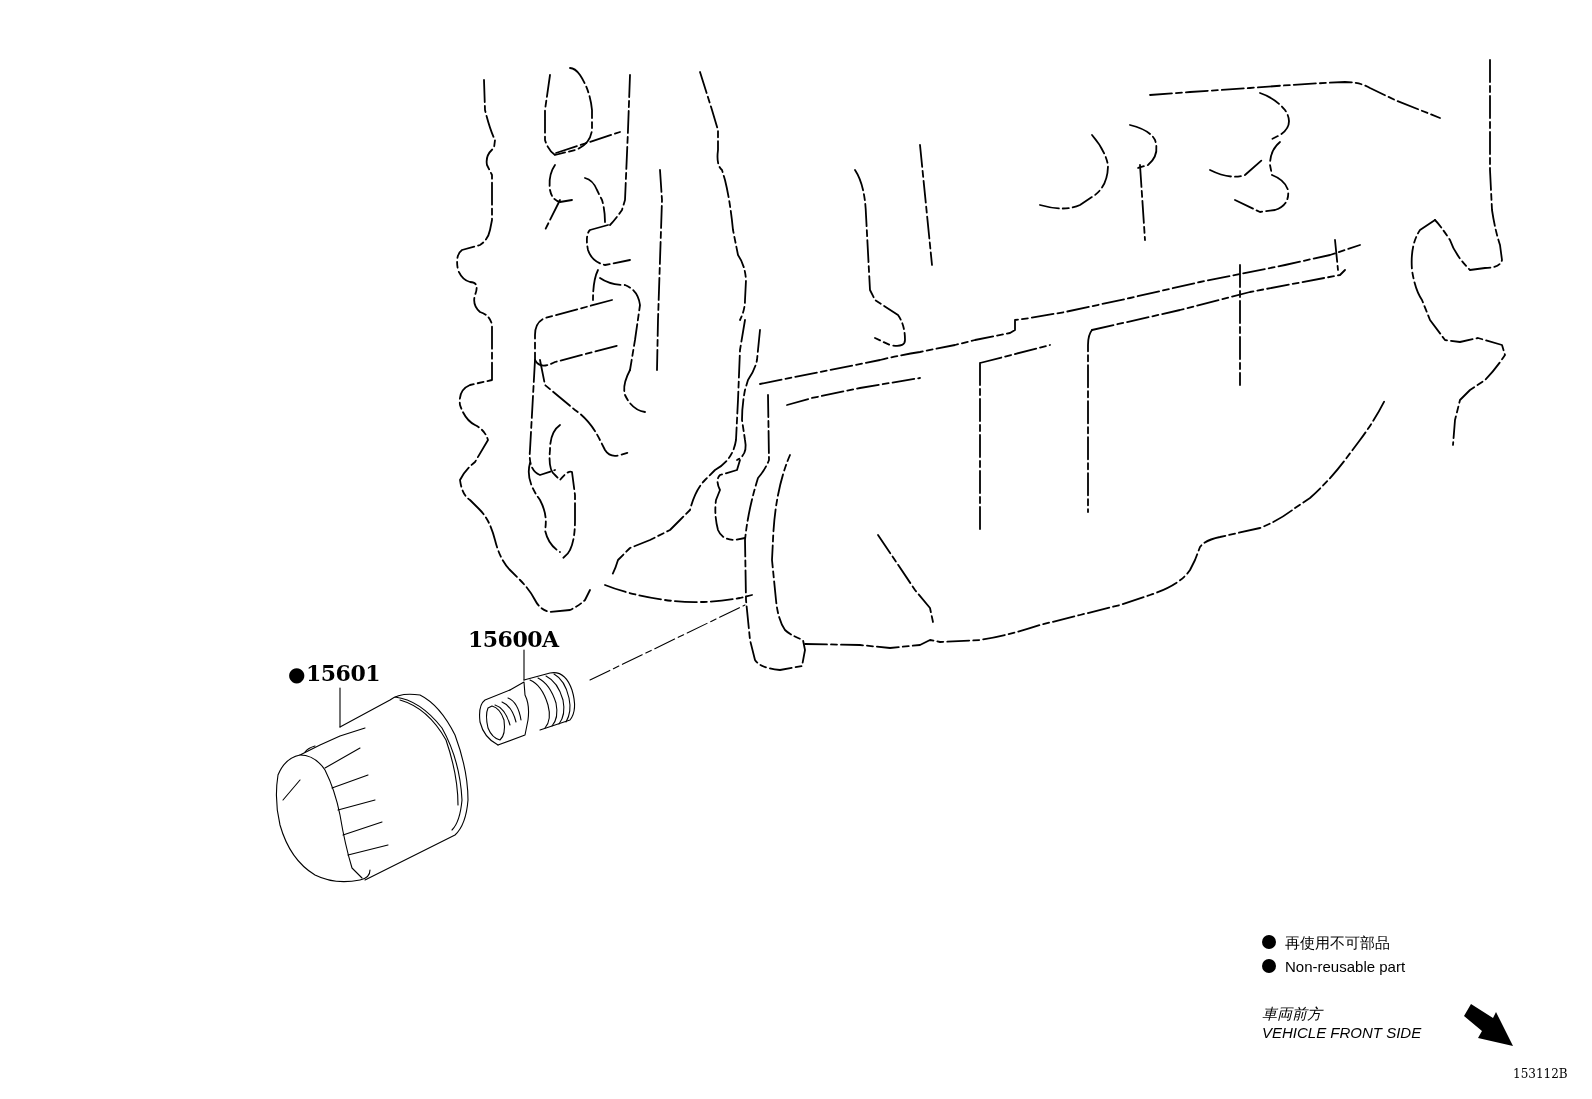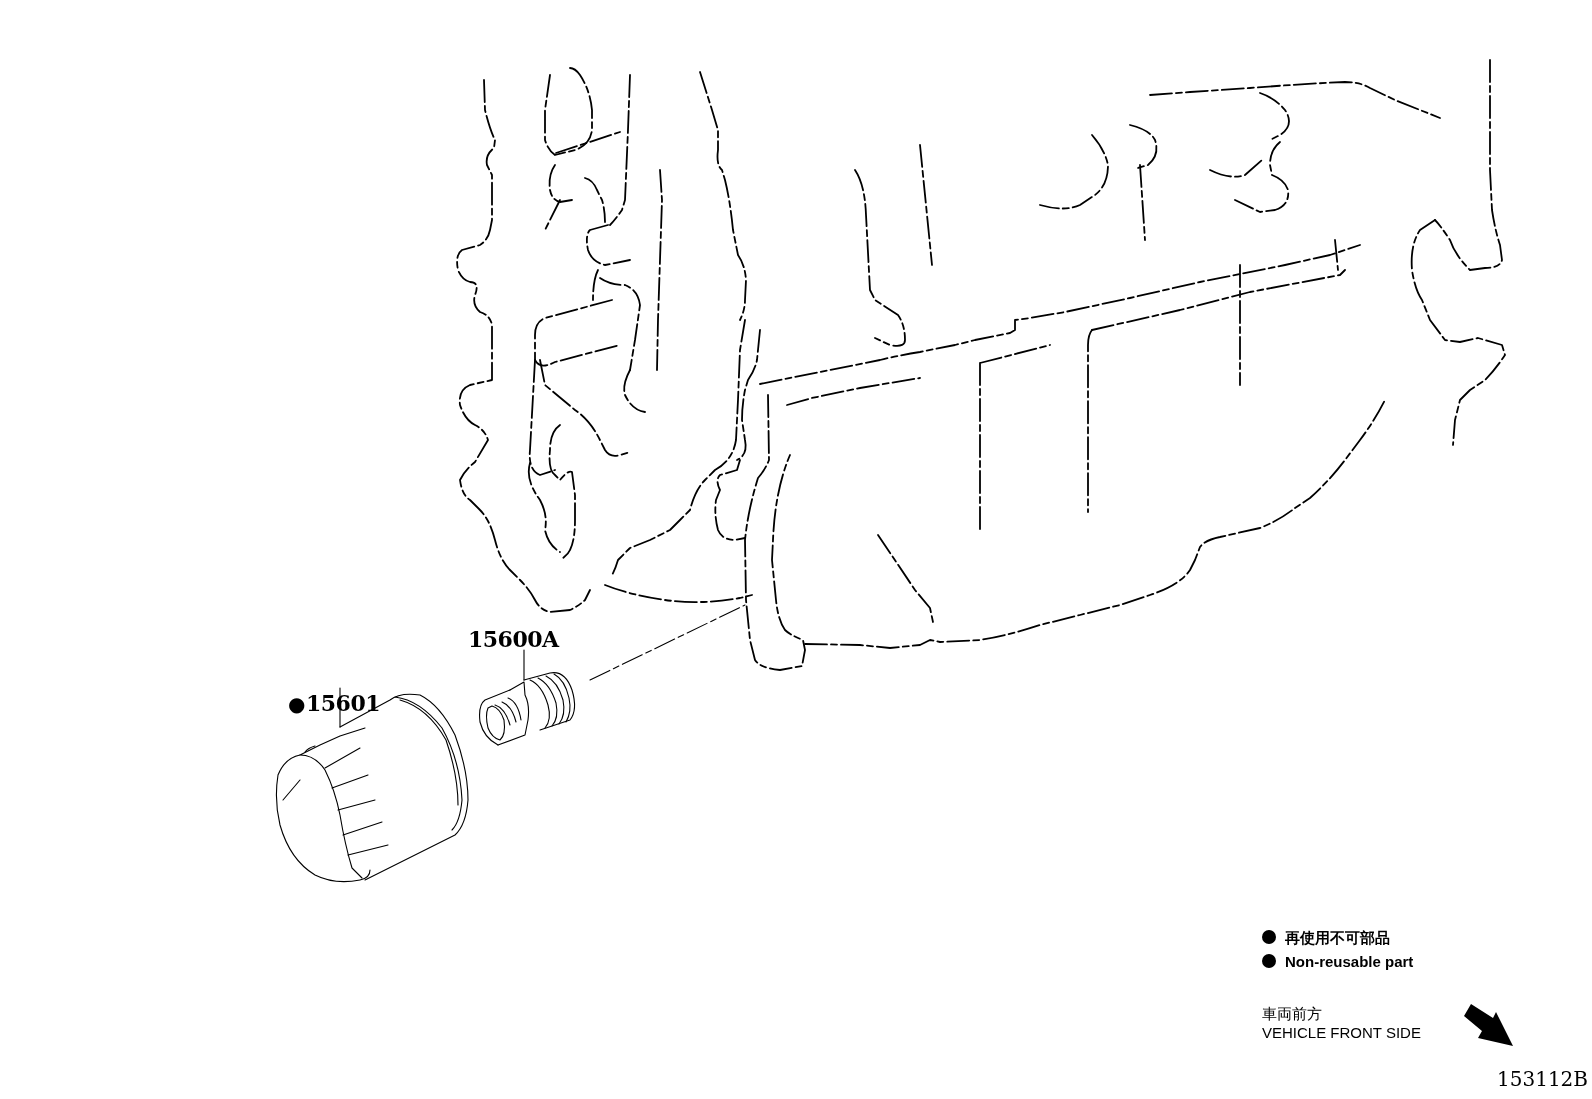--- a/index.html
+++ b/index.html
@@ -3,24 +3,24 @@
 <meta charset="utf-8">
 <style>
   html, body { margin: 0; padding: 0; background: #ffffff; }
   body { width: 1592px; height: 1099px; position: relative; overflow: hidden;
          font-family: "Liberation Sans", sans-serif; color: #000; }
   #diagram { position: absolute; left: 0; top: 0; width: 1592px; height: 1099px; }
   .label-serif { font-family: "DejaVu Serif", "Liberation Serif", serif; font-weight: bold; }
   .part-label { position: absolute; font-size: 22px; letter-spacing: -0.5px; line-height: 1; }
   .part-label .dot { font-size: 20px; margin-right: 1px; }
   .legend { position: absolute; font-size: 15px; line-height: 1; }
-  .legend-row { display: flex; align-items: flex-start; height: 24px; font-weight: bold; }
+  .legend-row { display: flex; align-items: center; height: 24px; }
   .legend-bullet { width: 14px; height: 14px; border-radius: 50%; background: #000; margin-right: 9px; }
   .front-label { position: absolute; font-size: 15px; line-height: 19px; }
-  .fig-code { position: absolute; font-size: 20px; font-family: "DejaVu Serif", "Liberation Serif", serif; }
+  .fig-code { position: absolute; font-size: 12px; font-family: "DejaVu Serif", "Liberation Serif", serif; margin-left: 16px; }
   .ln { fill: none; stroke: #000; stroke-width: 1.8; stroke-linecap: round; stroke-linejoin: round; }
   .dash { stroke-dasharray: 22 4 6 4; }
   .thin { stroke-width: 1.1; }
 </style>
 </head>
 <body>
 
 <svg id="diagram" viewBox="0 0 1592 1099" xmlns="http://www.w3.org/2000/svg">
 
   <g>
@@ -93,36 +93,36 @@
     <path class="ln thin" d="M485,700 Q478,705 480,722 Q484,738 498,745 M485,700 L510,690"></path>
     <path class="ln thin" d="M488,708 Q485,715 488,728 Q492,738 500,740 Q506,735 504,720 Q500,708 492,706 Z"></path>
     <path class="ln thin" d="M495,705 Q505,708 510,725 M502,702 Q512,706 516,722 M508,698 Q518,702 521,720"></path>
   </g>
 
   <g>
     <polygon points="1464,1016 1471,1004 1493,1018 1496,1012 1513,1046 1478,1038 1482,1031" fill="#000"></polygon>
   </g>
 </svg>
 
-<div class="part-label label-serif" style="left:288px; top:692px;">
+<div class="part-label label-serif" style="left:288px; top:662px;">
   <span class="dot">●</span><span>15601</span>
 </div>
 <div class="part-label label-serif" style="left:468px; top:628px;">
   <span>15600A</span>
 </div>
 
 <div class="legend" style="left:1262px; top:930px;">
   <div class="legend-row">
     <span class="legend-bullet"></span>
     <span>再使用不可部品</span>
   </div>
   <div class="legend-row">
     <span class="legend-bullet"></span>
     <span>Non-reusable part</span>
   </div>
 </div>
 
-<div class="front-label" style="left:1262px; top:1004px;">
+<div class="front-label" style="left:1262px; top:1004px;font-style:italic;">
   <div>車両前方</div>
   <div>VEHICLE FRONT SIDE</div>
 </div>
 
 <div class="fig-code" style="left:1497px; top:1067px;">153112B</div>
 
 </body></html>

